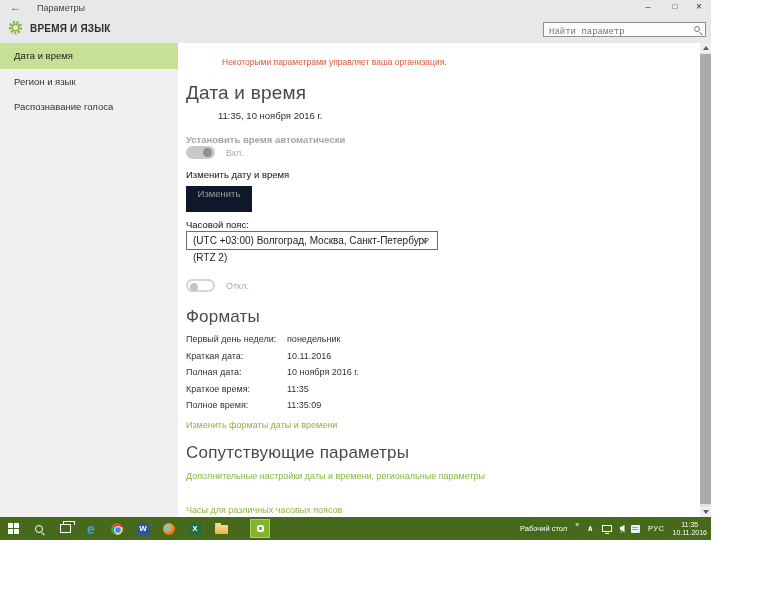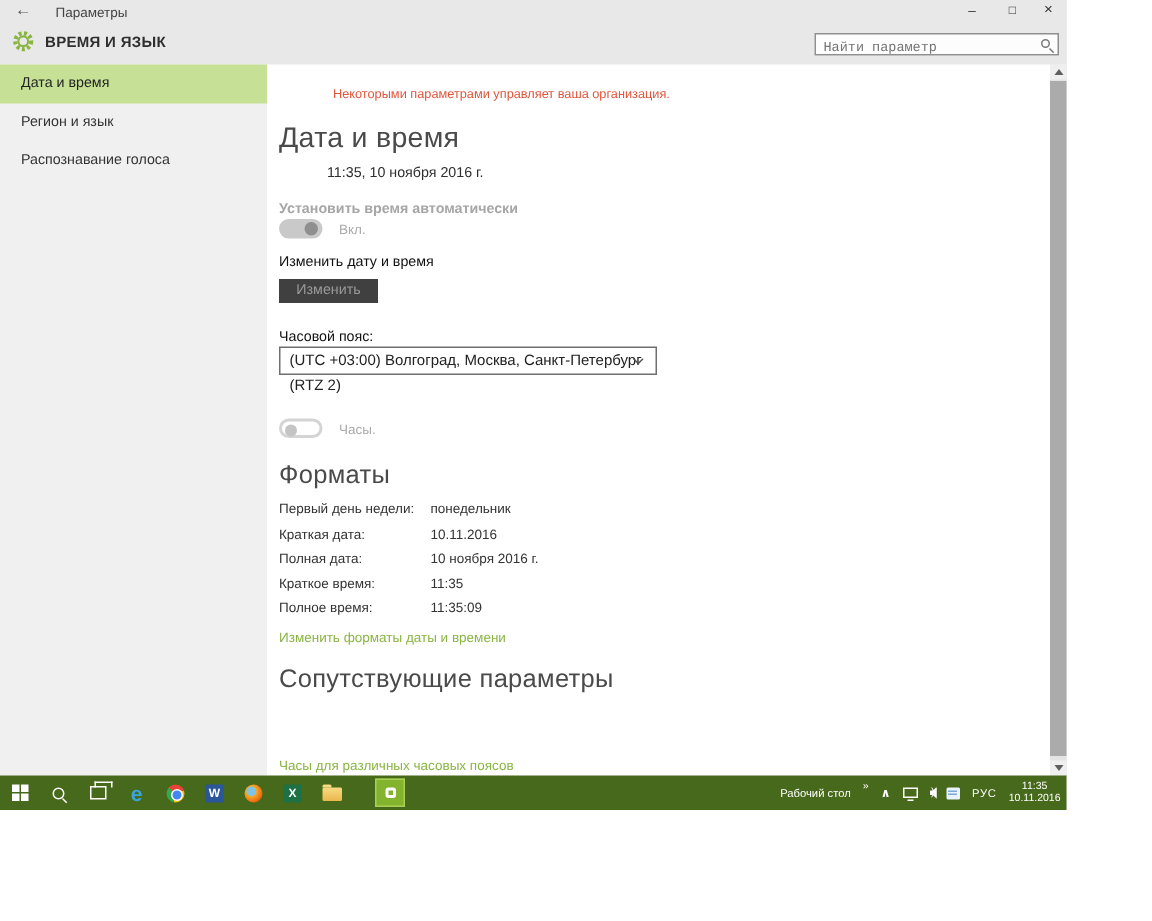--- a/index.html
+++ b/index.html
@@ -40,21 +40,21 @@
   .lbl-dim { font-size:9.5px; color:#a6a6a6; }
 
   .tgl-row { display:flex; align-items:center; gap:11px; }
   .toggle { position:relative; width:29px; height:13px; border-radius:7px; }
   .toggle.on-disabled { background:#c9c9c9; }
   .toggle.on-disabled .knob { position:absolute; right:3px; top:2px; width:9px; height:9px; border-radius:50%; background:#8f8f8f; }
   .toggle.off-disabled { border:2px solid #d4d4d4; background:transparent; }
   .toggle.off-disabled .knob { position:absolute; left:2px; top:1.5px; width:8px; height:8px; border-radius:50%; background:#c4c4c4; }
   .tgl-state { font-size:9px; color:#ababab; }
 
-  .btn-disabled { top:186px; width:66px; height:16px; background:#404040; color:#9a9a9a; font-size:9.5px; text-align:center; line-height:16px; }
+  .btn-disabled { top:186px; width:66px; height:26px; background:#0f172a; color:#9a9a9a; font-size:9.5px; text-align:center; line-height:16px; }
 
   .select { top:231px; width:252px; height:19px; background:#fff; border:1px solid #6e6e6e; font-size:10px; color:#222; line-height:17px; padding-left:6px; }
   .select .chev { position:absolute; right:9px; top:5px; width:5px; height:5px; border-right:1.3px solid #555; border-bottom:1.3px solid #555; transform:rotate(45deg); }
 
   .fmt-table { top:334px; }
   .fmt-row { height:16.5px; font-size:9px; color:#333; }
   .fmt-row .fl { display:inline-block; width:101px; }
   .link { font-size:9px; color:#8ab543; cursor:default; }
 
   
@@ -153,34 +153,35 @@
       <div class="abs lbl" style="top:219px;">Часовой пояс:</div>
       <div class="abs select">
         <span>(UTC +03:00) Волгоград, Москва, Санкт-Петербург (RTZ 2)</span>
         <span class="chev"></span>
       </div>
 
       <div class="abs tgl-row" style="top:279px;">
         <span class="toggle off-disabled">
             <span class="knob"></span>
           </span>
-        <span class="tgl-state">Часы.</span>
+        <span class="tgl-state">Откл.</span>
       </div>
 
       <div class="abs h2" style="top:307px;">Форматы</div>
       <div class="abs fmt-table">
         <div class="fmt-row"><span class="fl">Первый день недели:</span><span>понедельник</span></div>
         <div class="fmt-row"><span class="fl">Краткая дата:</span><span>10.11.2016</span></div>
         <div class="fmt-row"><span class="fl">Полная дата:</span><span>10 ноября 2016 г.</span></div>
         <div class="fmt-row"><span class="fl">Краткое время:</span><span>11:35</span></div>
         <div class="fmt-row"><span class="fl">Полное время:</span><span>11:35:09</span></div>
       </div>
       <div class="abs link" style="top:420px;">Изменить форматы даты и времени</div>
 
       <div class="abs h2" style="top:443px;">Сопутствующие параметры</div>
+      <div class="abs link" style="top:471px; width:372px; line-height:11px;">Дополнительные настройки даты и времени, региональные параметры</div>
       <div class="abs link" style="top:505px;">Часы для различных часовых поясов</div>
     </div>
 
     <div class="scrollbar">
       <div class="sb-btn up"></div>
       <div class="sb-thumb"></div>
       <div class="sb-btn down"></div>
     </div>
 
     <div class="taskbar">

